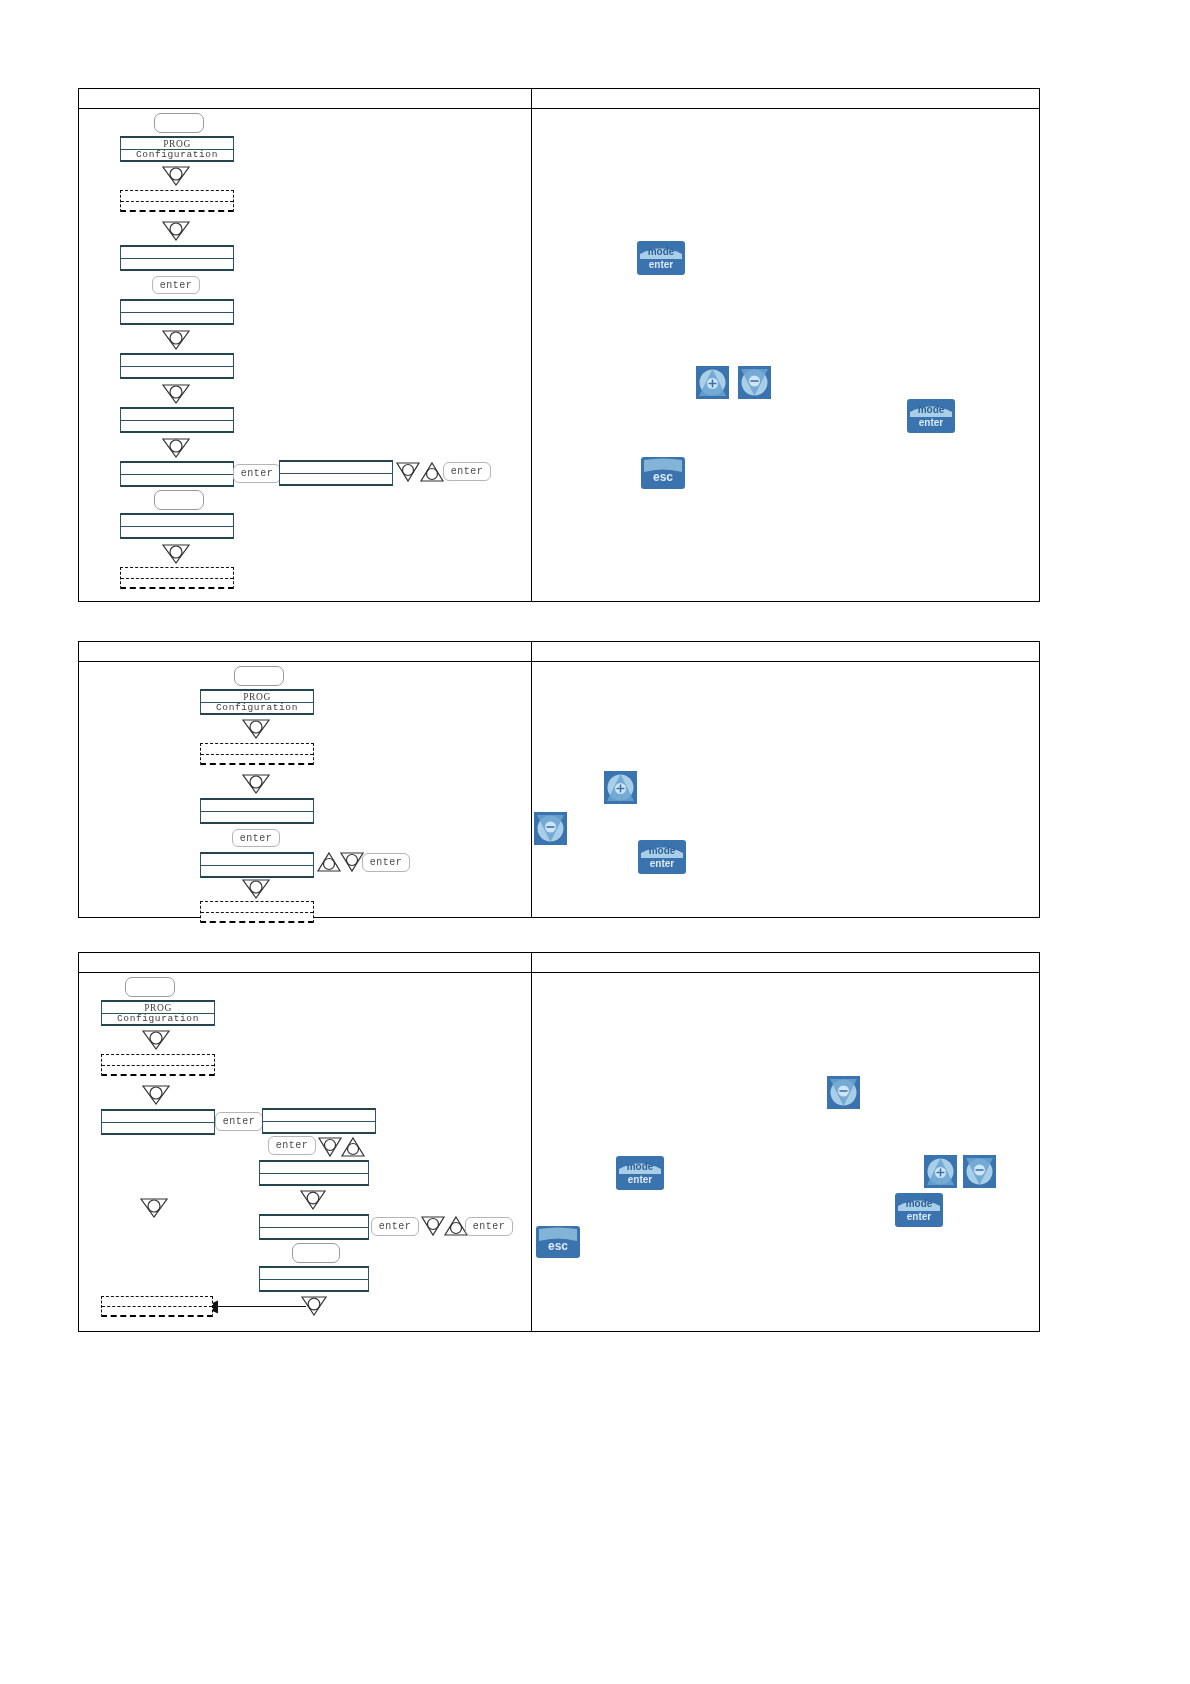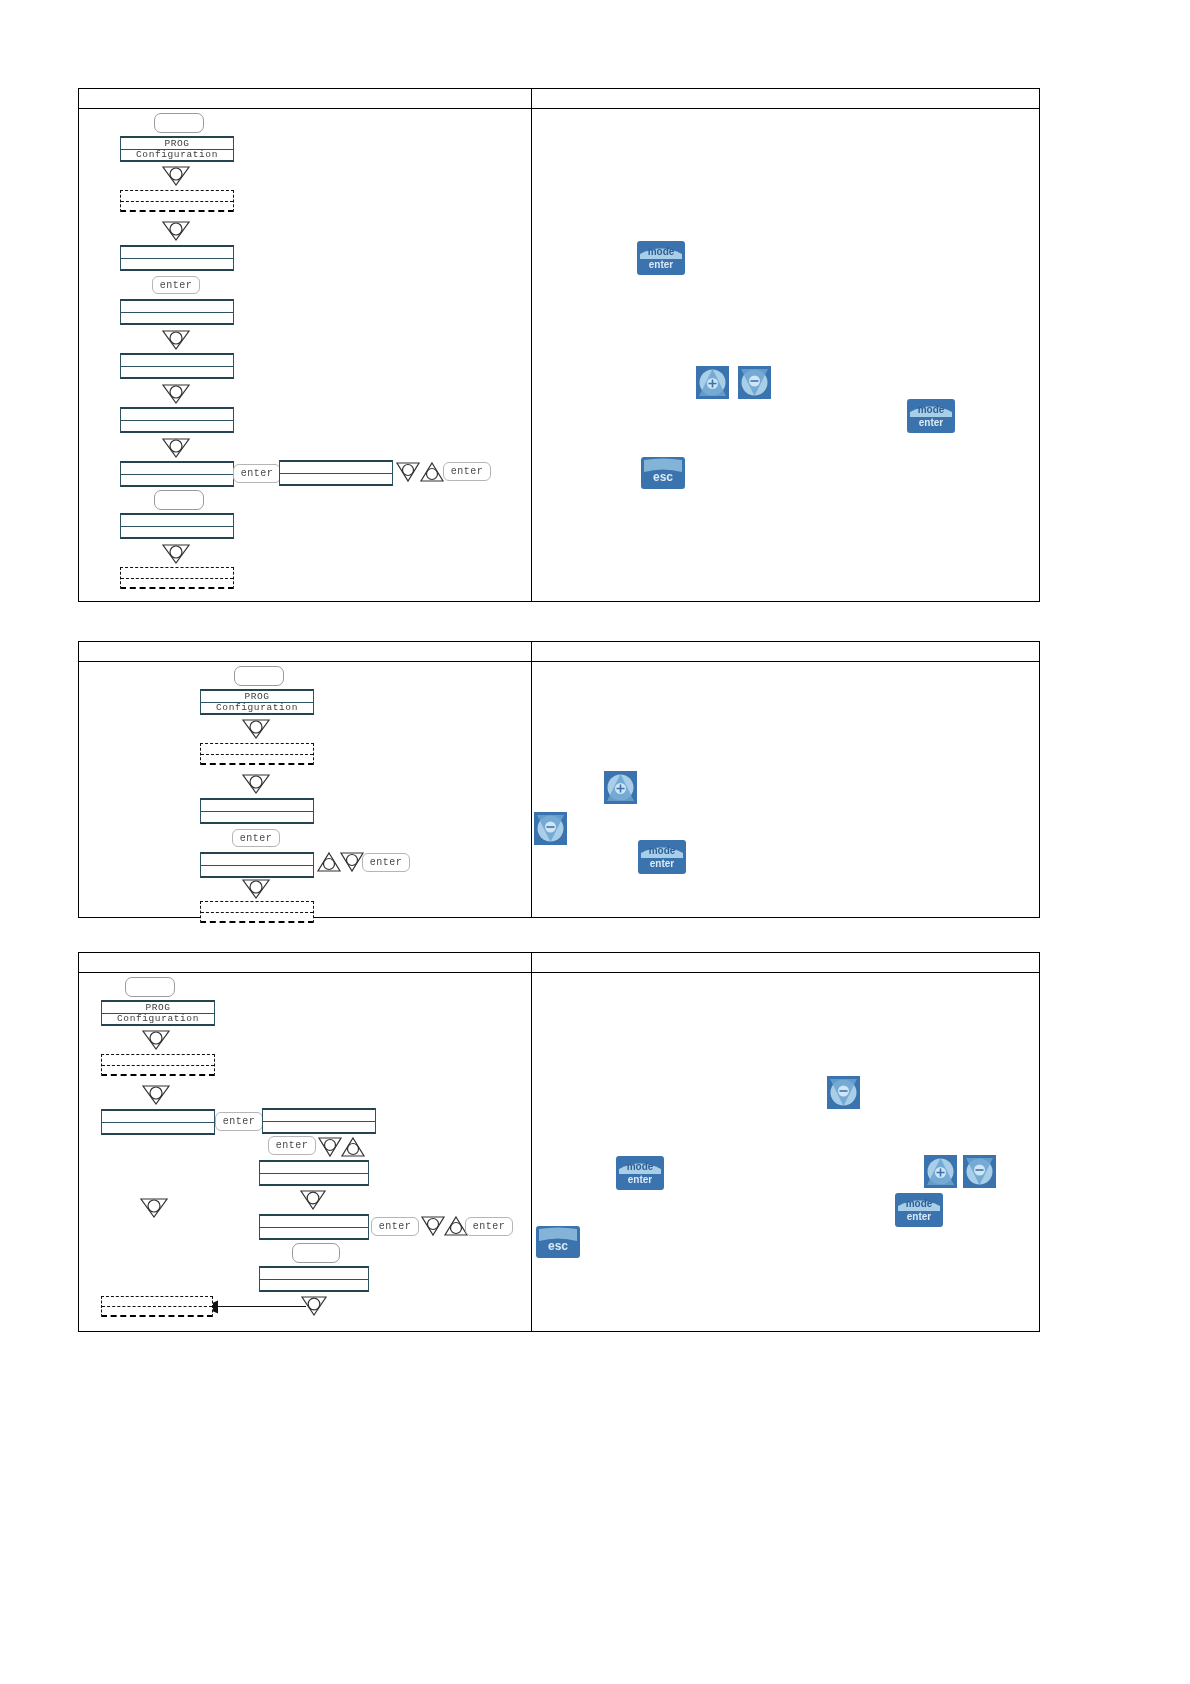--- a/index.html
+++ b/index.html
@@ -23,21 +23,21 @@
   .pill{position:absolute;border:1px solid #9a9a9a;border-radius:7px;background:#fff;
         box-sizing:border-box;}
 
   
   .disp{position:absolute;box-sizing:border-box;background:#fff;
         border:1px solid #2d5360;border-top:2px solid #24454f;border-bottom:2px solid #24454f;}
   .disp .sep{position:absolute;left:0;right:0;top:50%;height:0;border-top:1px solid #2d5360;}
   .disp .l1,.disp .l2{position:absolute;left:0;right:0;height:50%;
         display:flex;align-items:center;justify-content:center;
         font-family:"Liberation Mono",monospace;font-size:9.5px;color:#3d3d3d;letter-spacing:.6px;}
-  .disp .l1{top:0;}
+  .disp .l1{top:0;font-family:Liberation Serif, serif;}
   .disp .l2{top:50%;}
 
   
   .dashbox{position:absolute;box-sizing:border-box;background:#fff;
         border:1px dashed #111;border-bottom:2px dashed #000;}
   .dashbox .sep{position:absolute;left:0;right:0;top:50%;height:0;border-top:1px dashed #111;}
 
   
   .keycap{position:absolute;box-sizing:border-box;border:1px solid #b5b5b5;border-radius:6px;
         background:#fff;display:flex;align-items:center;justify-content:center;

